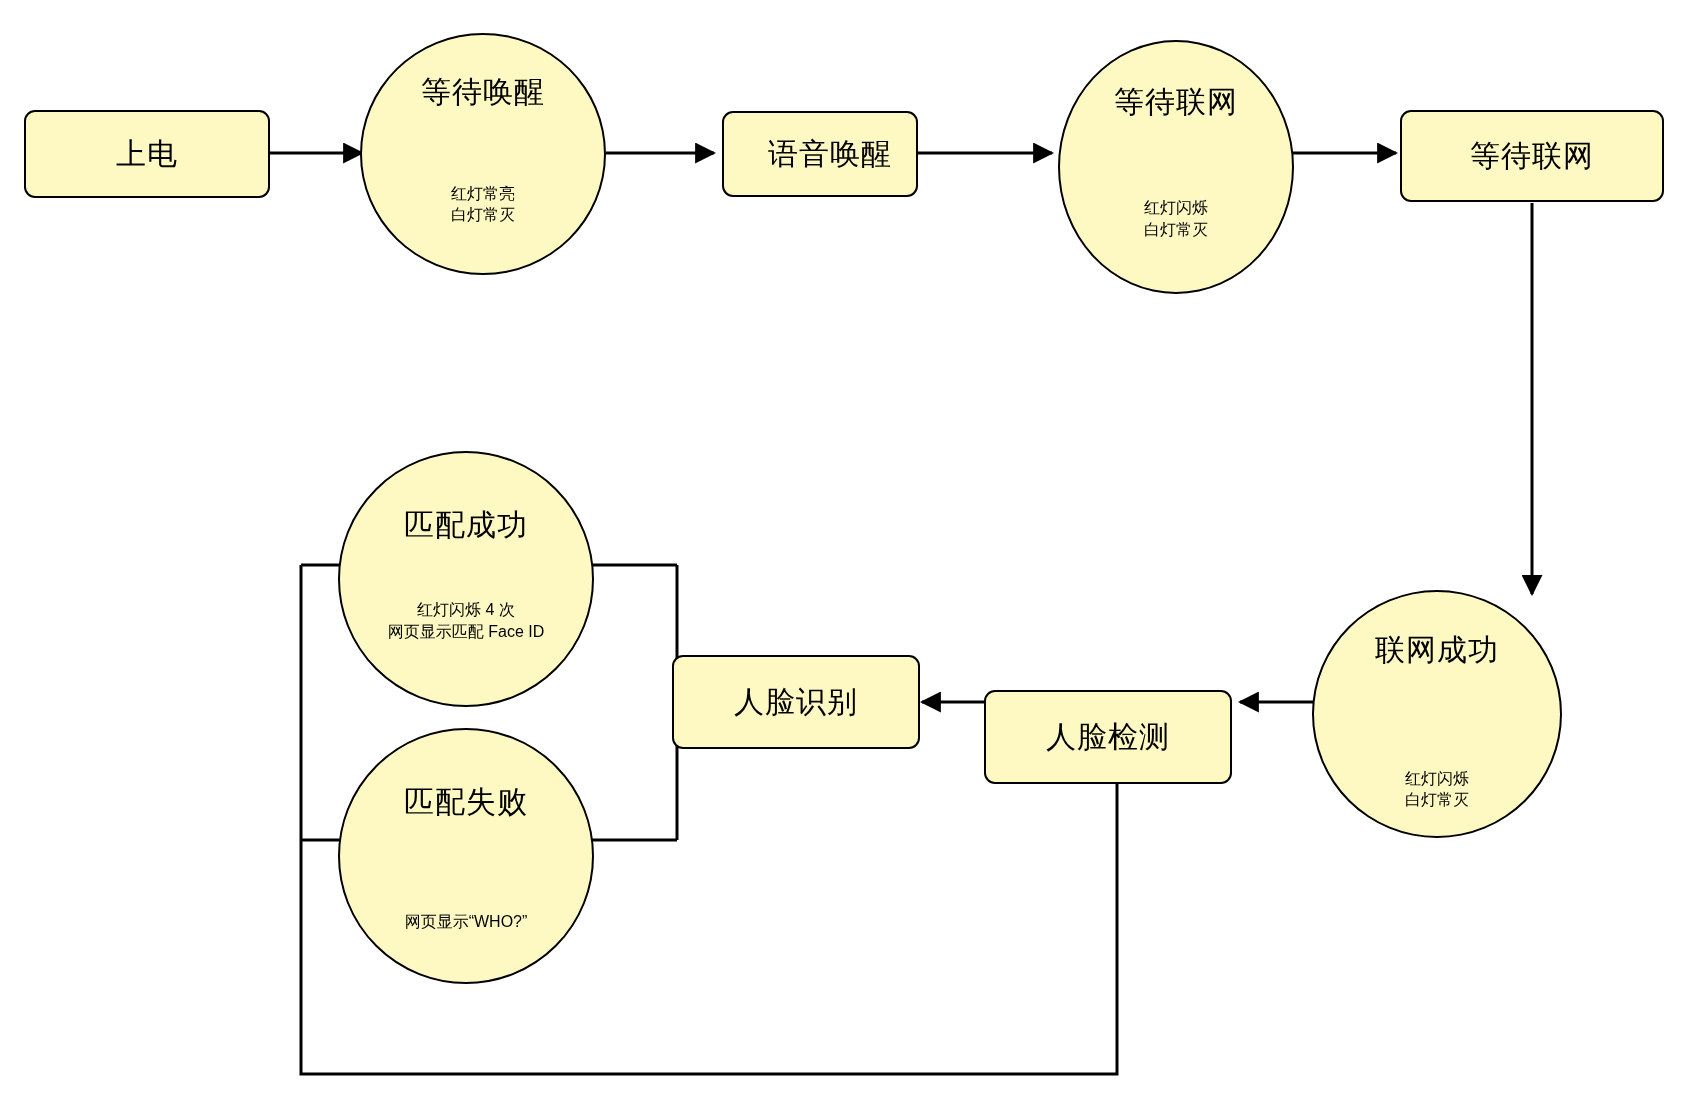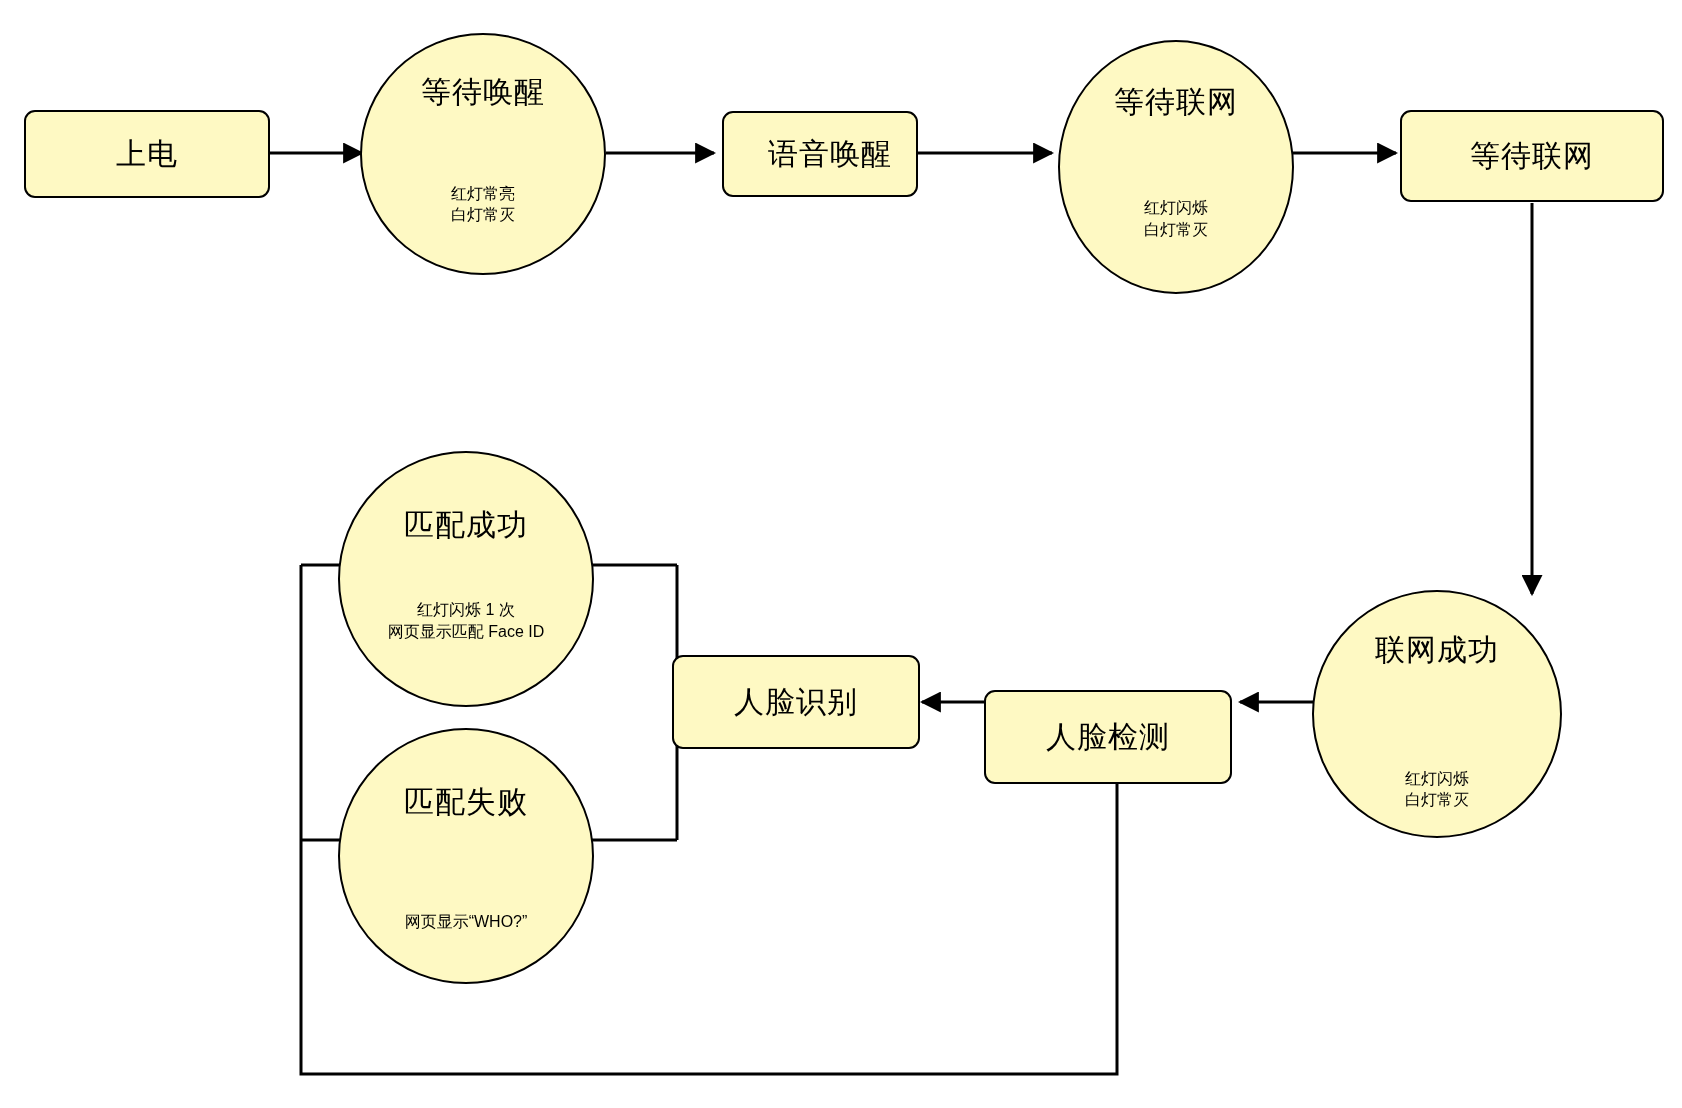--- a/index.html
+++ b/index.html
@@ -145,21 +145,21 @@
   <div class="node box" style="left:984px; top:690px; width:248px; height:94px;">
     <span class="title">人脸检测</span>
   </div>
 
   <div class="node box" style="left:672px; top:655px; width:248px; height:94px;">
     <span class="title">人脸识别</span>
   </div>
 
   <div class="node circle" style="left:338px; top:451px; width:256px; height:256px;">
     <span class="title">匹配成功</span>
-    <span class="sub">红灯闪烁 1 次
+    <span class="sub">红灯闪烁 4 次
 网页显示匹配 Face ID</span>
   </div>
 
   <div class="node circle lower-sub" style="left:338px; top:728px; width:256px; height:256px;">
     <span class="title">匹配失败</span>
     <span class="sub">网页显示“WHO?”</span>
   </div>
 
 </div>
 

